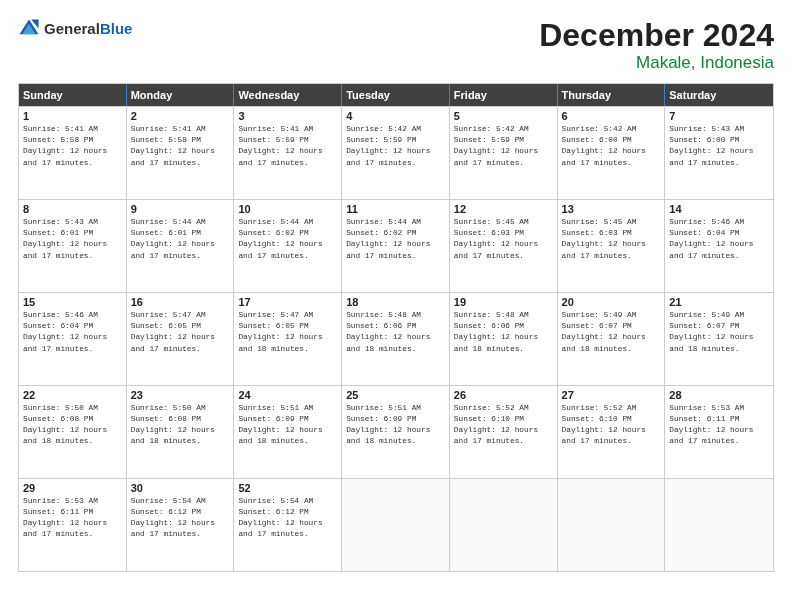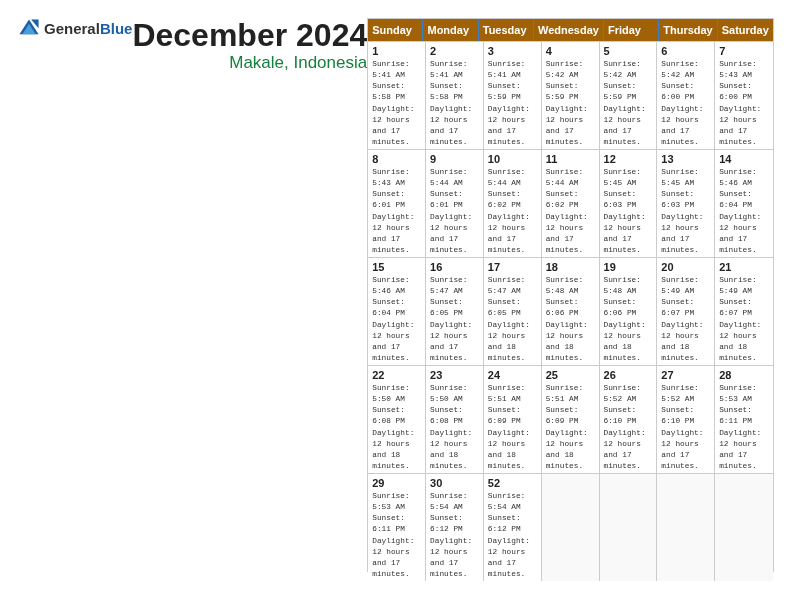--- a/index.html
+++ b/index.html
@@ -8,21 +8,21 @@
       background: #fff;
       width: 792px;
       height: 612px;
       overflow: hidden;
     }
     .page {
       width: 792px;
       height: 584px;
       padding: 18px 18px 12px 18px;
       display: flex;
-      flex-direction: row;
+      flex-direction: column;
     }
     .header {
       display: flex;
       justify-content: space-between;
       align-items: flex-start;
       margin-bottom: 10px;
     }
     .logo {
       display: flex;
       align-items: center;
@@ -60,21 +60,21 @@
     }
     .calendar {
       flex: 1;
       display: flex;
       flex-direction: column;
       border: 1px solid #ccc;
     }
     .cal-header {
       display: grid;
       grid-template-columns: repeat(7, 1fr);
-      background: #a16207;
+      background: #404040;
     }
     .cal-header-cell {
       color: #fff;
       font-size: 11px;
       font-weight: bold;
       padding: 5px 4px;
       text-align: left;
       border-right: 1px solid #3a7fc8;
     }
     .cal-header-cell:last-child { border-right: none; }
@@ -134,22 +134,22 @@
     <div class="title-block">
       <div class="title-month">December 2024</div>
       <div class="title-location">Makale, Indonesia</div>
     </div>
   </div>
 
   <div class="calendar">
     <div class="cal-header">
       <div class="cal-header-cell">Sunday</div>
       <div class="cal-header-cell">Monday</div>
+      <div class="cal-header-cell">Wednesday</div>
       <div class="cal-header-cell">Tuesday</div>
-      <div class="cal-header-cell">Wednesday</div>
       <div class="cal-header-cell">Friday</div>
       <div class="cal-header-cell">Thursday</div>
       <div class="cal-header-cell">Saturday</div>
     </div>
     <div class="cal-body" id="cal-body">
     <div class="cal-row">
           <div class="cal-cell"><span class="day-num">1</span><span class="cell-text">Sunrise: 5:41 AM<br>Sunset: 5:58 PM<br>Daylight: 12 hours and 17 minutes.</span></div>
           <div class="cal-cell"><span class="day-num">2</span><span class="cell-text">Sunrise: 5:41 AM<br>Sunset: 5:58 PM<br>Daylight: 12 hours and 17 minutes.</span></div>
           <div class="cal-cell"><span class="day-num">3</span><span class="cell-text">Sunrise: 5:41 AM<br>Sunset: 5:59 PM<br>Daylight: 12 hours and 17 minutes.</span></div>
           <div class="cal-cell"><span class="day-num">4</span><span class="cell-text">Sunrise: 5:42 AM<br>Sunset: 5:59 PM<br>Daylight: 12 hours and 17 minutes.</span></div>

